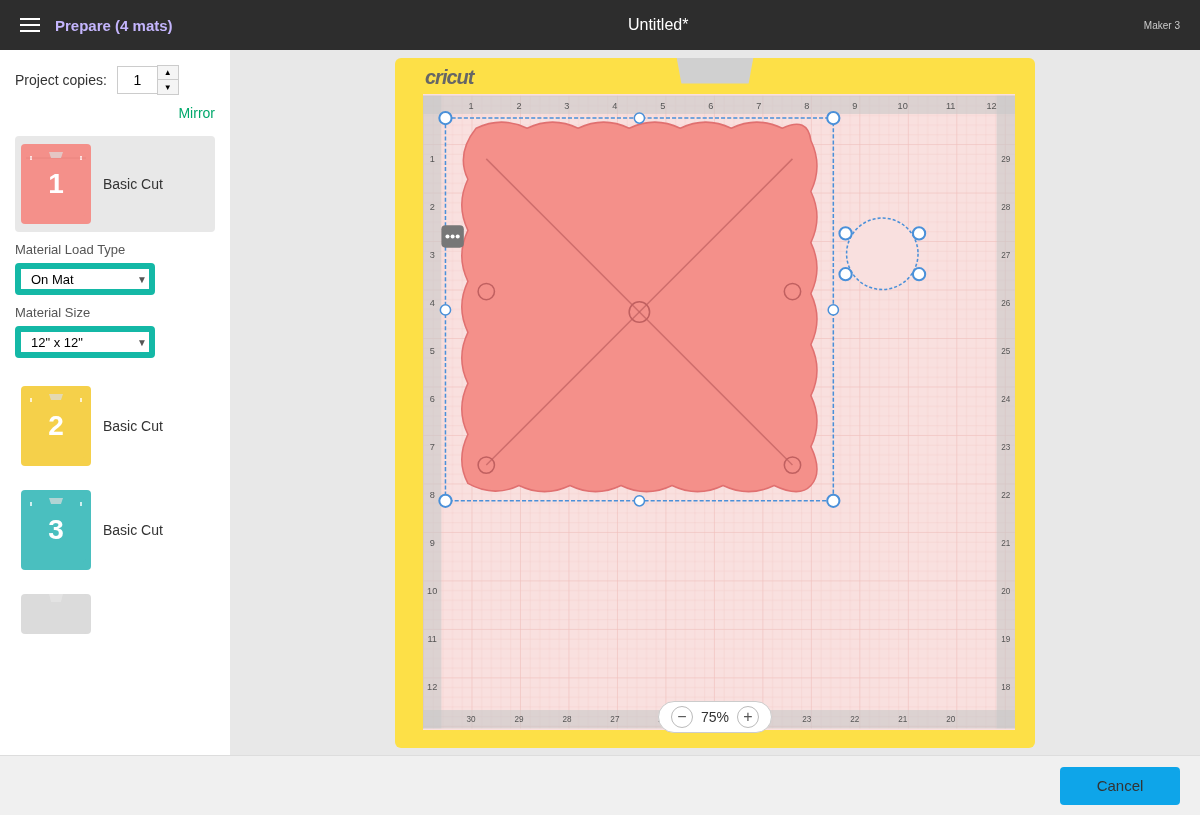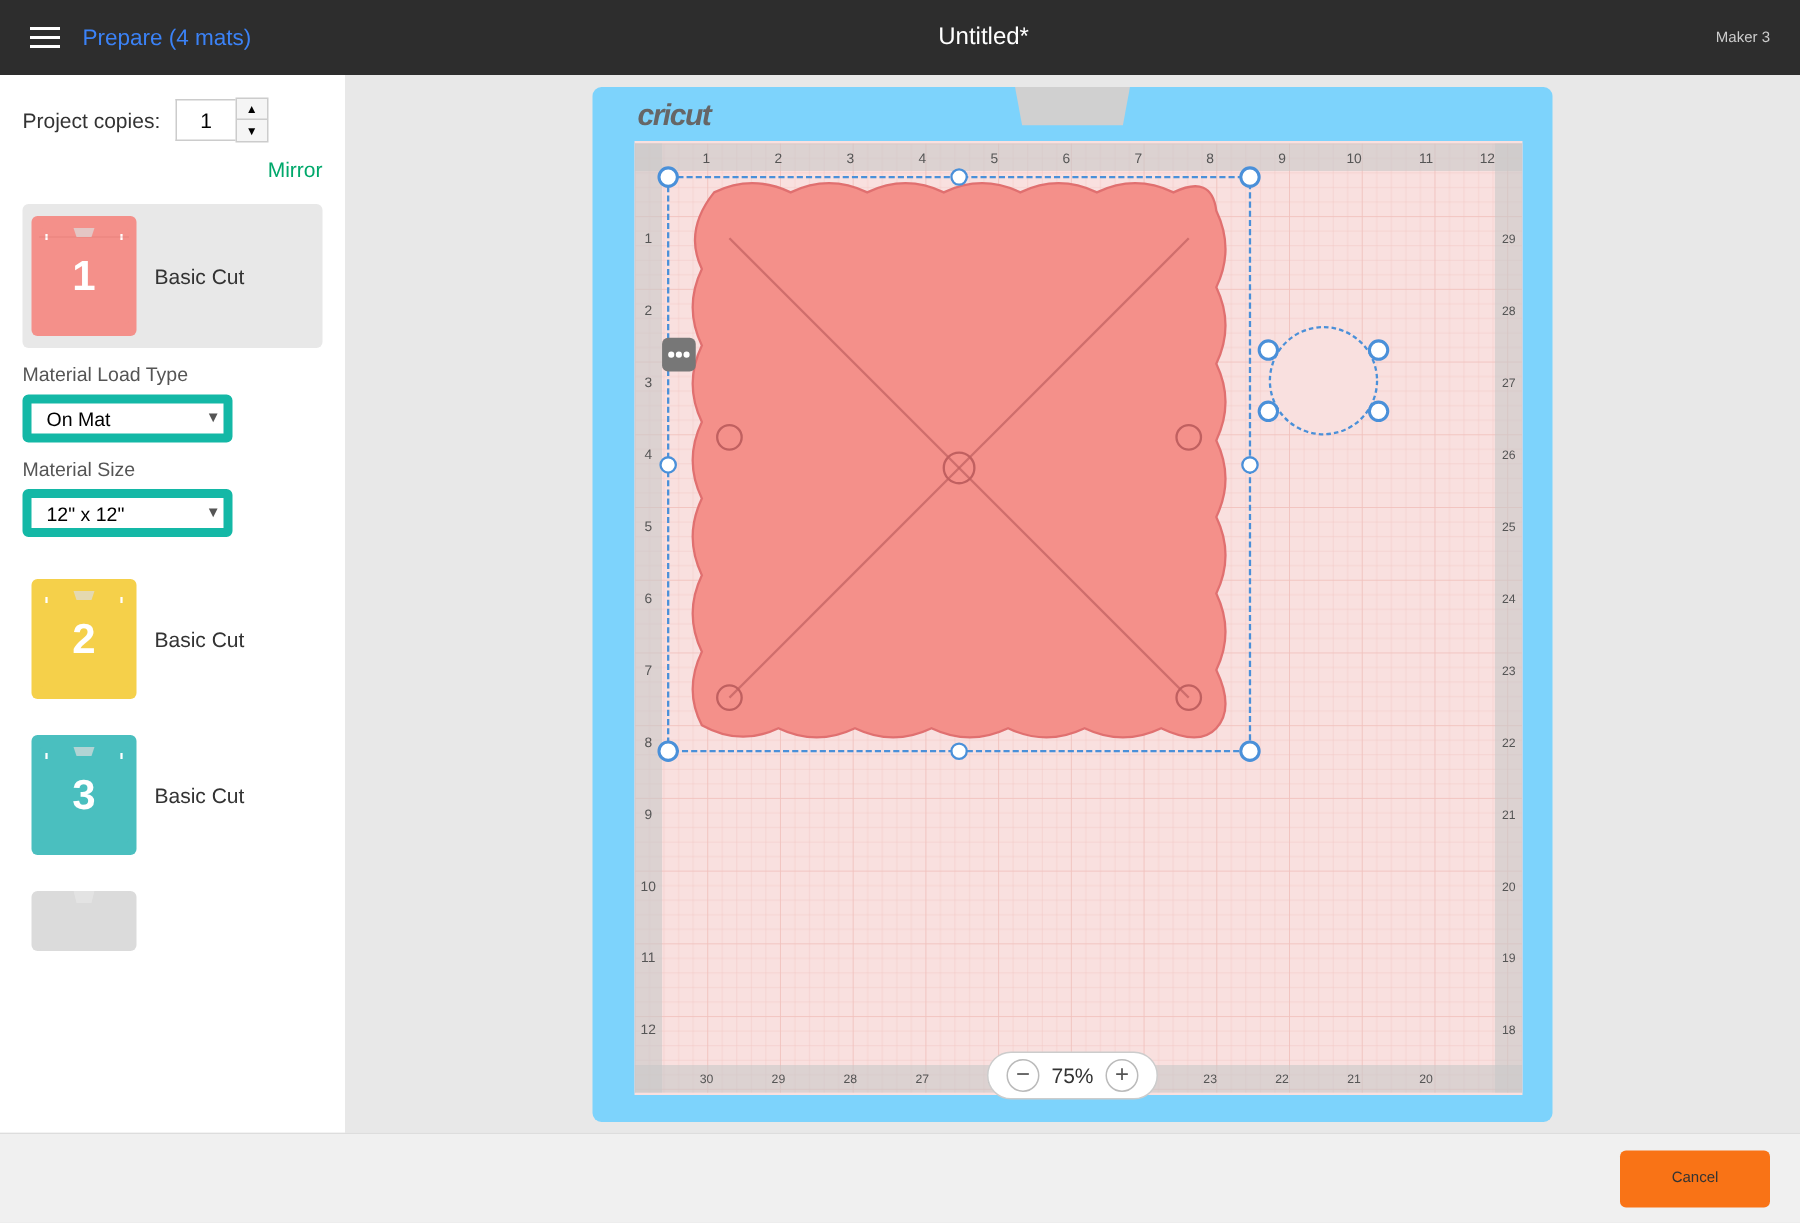--- a/index.html
+++ b/index.html
@@ -11,21 +11,21 @@
       background: #2d2d2d;
       display: flex;
       align-items: center;
       justify-content: space-between;
       padding: 0 20px;
       color: white;
     }
     .header-left { display: flex; align-items: center; gap: 15px; }
     .hamburger { display: flex; flex-direction: column; gap: 4px; cursor: pointer; }
     .hamburger span { width: 20px; height: 2px; background: white; display: block; }
-    .header-title { font-size: 15px; color: #3b82f6; }
+    .header-title { font-size: 15px; color: #c4b5fd; font-weight: bold; }
     .header-center { font-size: 16px; }
     .header-right { font-size: 10px; color: #ccc; }
 
     
     .main-layout { display: flex; height: calc(815px - 50px - 60px); }
 
     
     .sidebar {
       width: 230px;
       background: white;
@@ -192,24 +192,24 @@
       height: 60px;
       background: #f0f0f0;
       display: flex;
       align-items: center;
       justify-content: flex-end;
       padding: 0 20px;
       gap: 12px;
       border-top: 1px solid #ddd;
     }
     .cancel-btn {
-      width: 100px; height: 38px;
-      background: #f97316; color: #333;
+      width: 120px; height: 38px;
+      background: #0ea5e9; color: #333;
       border: none; border-radius: 4px;
-      font-size: 10px; cursor: pointer;
+      font-size: 15px; cursor: pointer;
     }
     .continue-btn {
       width: 140px; height: 38px;
       background: #00a86b; color: white;
       border: none; border-radius: 4px;
       font-size: 15px; cursor: pointer;
     }
 
     
     .mat-item-4 {
@@ -326,21 +326,21 @@
         </svg>
       </div>
     </div>
 
   </div>
 
   <div class="content-area">
 
     <div class="mat-canvas-wrap">
 
-      <div class="mat-outer" style="background:#7dd3fc; border-radius:6px; position:relative; width:100%; height:100%;">
+      <div class="mat-outer" style="background:#fde047; border-radius:6px; position:relative; width:100%; height:100%;">
 
         <div style="position:absolute;top:0;left:50%;transform:translateX(-50%);width:80px;height:26px;background:#d0d0d0;clip-path:polygon(8% 100%, 2% 0%, 98% 0%, 92% 100%);border-radius:2px 2px 0 0;"></div>
 
         <div class="cricut-logo">cricut</div>
 
         <div style="position:absolute;top:36px;left:28px;right:20px;bottom:18px;background:#f9e0df;overflow:hidden;">
 
           
           <svg width="100%" height="100%" viewBox="0 0 580 620">
 

